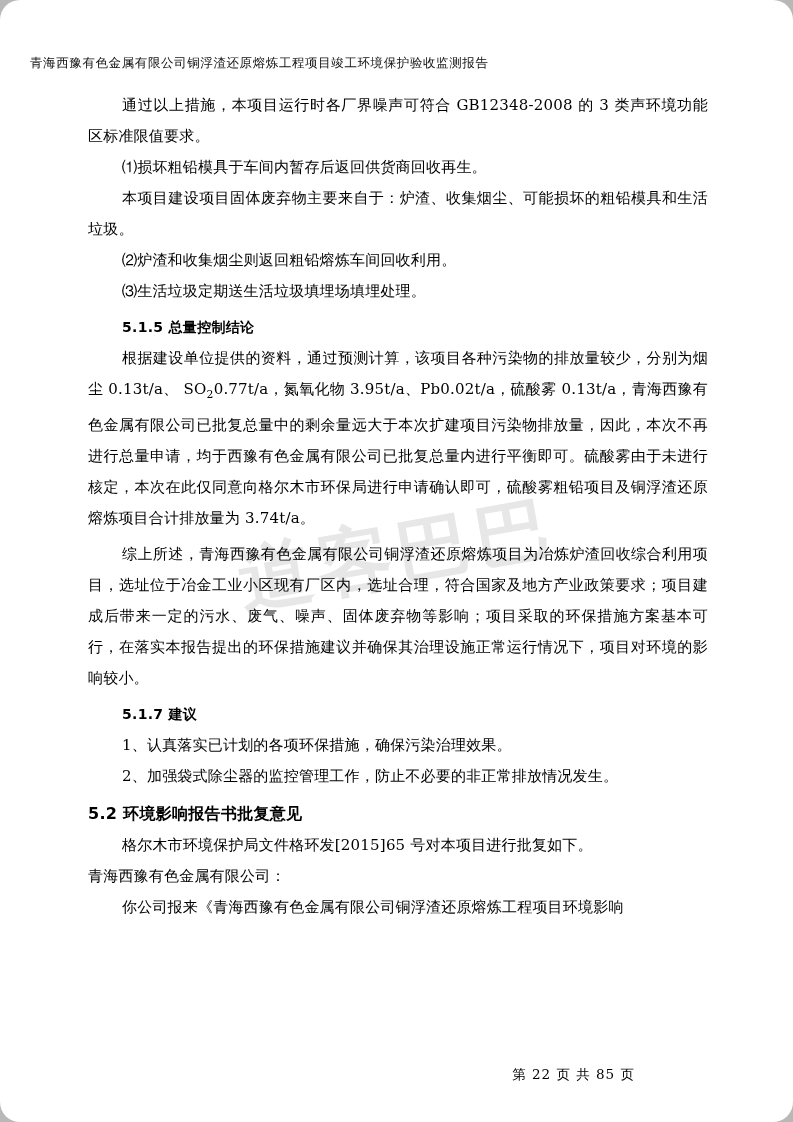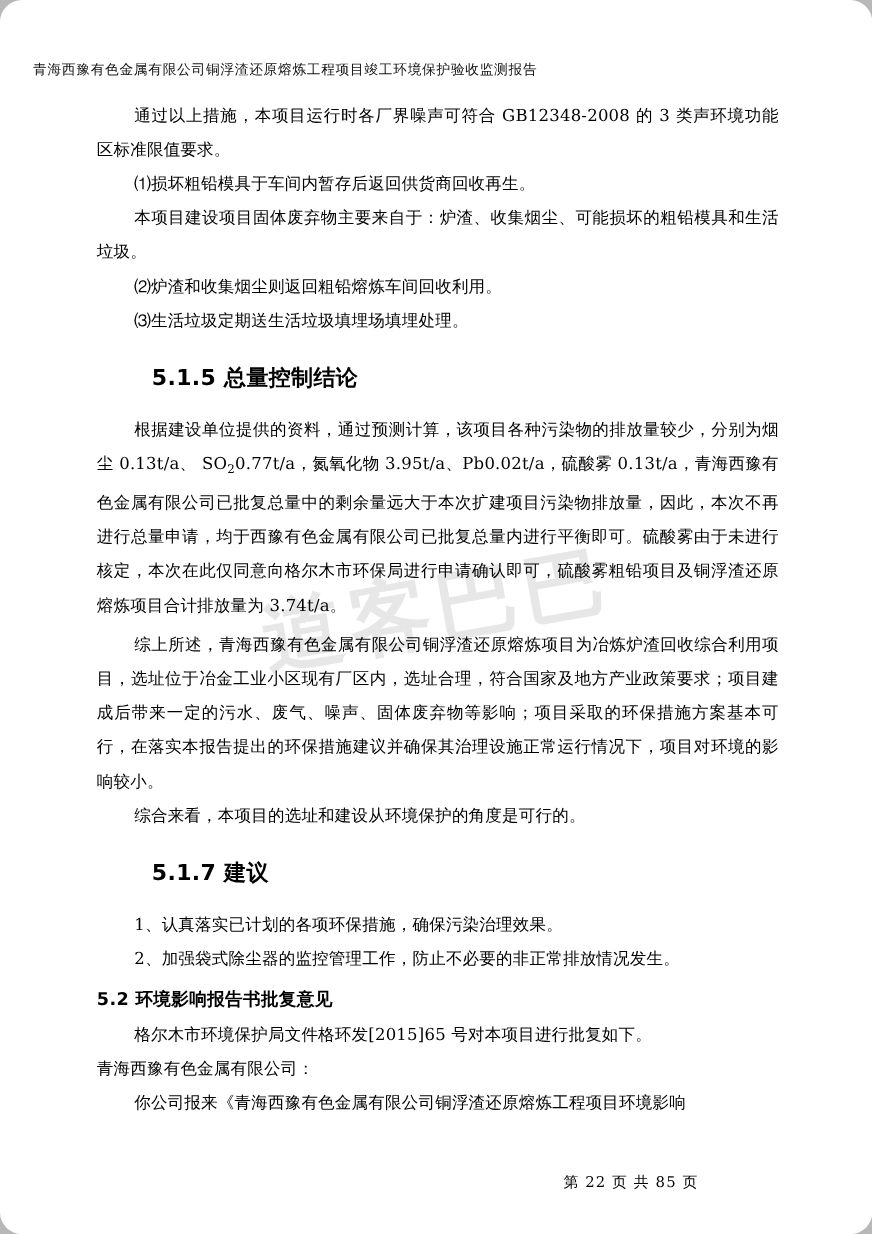--- a/index.html
+++ b/index.html
@@ -48,22 +48,22 @@
     font-size: 15px;
     line-height: 31px;
     text-align: justify;
     text-justify: inter-ideograph;
     letter-spacing: 0.2px;
     font-family: "DejaVu Serif", serif;
   }
   p.indent2 { text-indent: 34px; }
   p.noind { text-indent: 0; }
   h3.head {
-    margin: 16px;
-    font-size: 20px;
+    margin: 0;
+    font-size: 14px;
     line-height: 31px;
     font-weight: bold;
     text-indent: 34px;
     font-family: "DejaVu Sans", sans-serif;
     letter-spacing: 0.3px;
   }
   h2.head2 {
     margin: 0;
     font-size: 16px;
     line-height: 33px;
@@ -128,21 +128,20 @@
 
       <p class="indent2">
         <span>根据建设单位提供的资料，通过预测计算，该项目各种污染物的排放量较少，分别为烟尘 0.13t/a、 SO</span><span class="sub">2</span><span>0.77t/a，氮氧化物 3.95t/a、Pb0.02t/a，硫酸雾 0.13t/a，青海西豫有色金属有限公司已批复总量中的剩余量远大于本次扩建项目污染物排放量，因此，本次不再进行总量申请，均于西豫有色金属有限公司已批复总量内进行平衡即可。硫酸雾由于未进行核定，本次在此仅同意向格尔木市环保局进行申请确认即可，硫酸雾粗铅项目及铜浮渣还原熔炼项目合计排放量为 3.74t/a。</span>
       </p>
 
       <div class="spacer-sm"></div>
 
 
       <p class="indent2">综上所述，青海西豫有色金属有限公司铜浮渣还原熔炼项目为冶炼炉渣回收综合利用项目，选址位于冶金工业小区现有厂区内，选址合理，符合国家及地方产业政策要求；项目建成后带来一定的污水、废气、噪声、固体废弃物等影响；项目采取的环保措施方案基本可行，在落实本报告提出的环保措施建议并确保其治理设施正常运行情况下，项目对环境的影响较小。</p>
 
-      <p class="indent2">综合来看，本项目的选址和建设从环境保护的角度是可行的。</p>
 
       <div class="spacer-sm"></div>
 
       <h3 class="head">5.1.7 建议</h3>
 
       <p class="indent2">1、认真落实已计划的各项环保措施，确保污染治理效果。</p>
 
       <p class="indent2">2、加强袋式除尘器的监控管理工作，防止不必要的非正常排放情况发生。</p>
 
       <div class="spacer-sm"></div>

